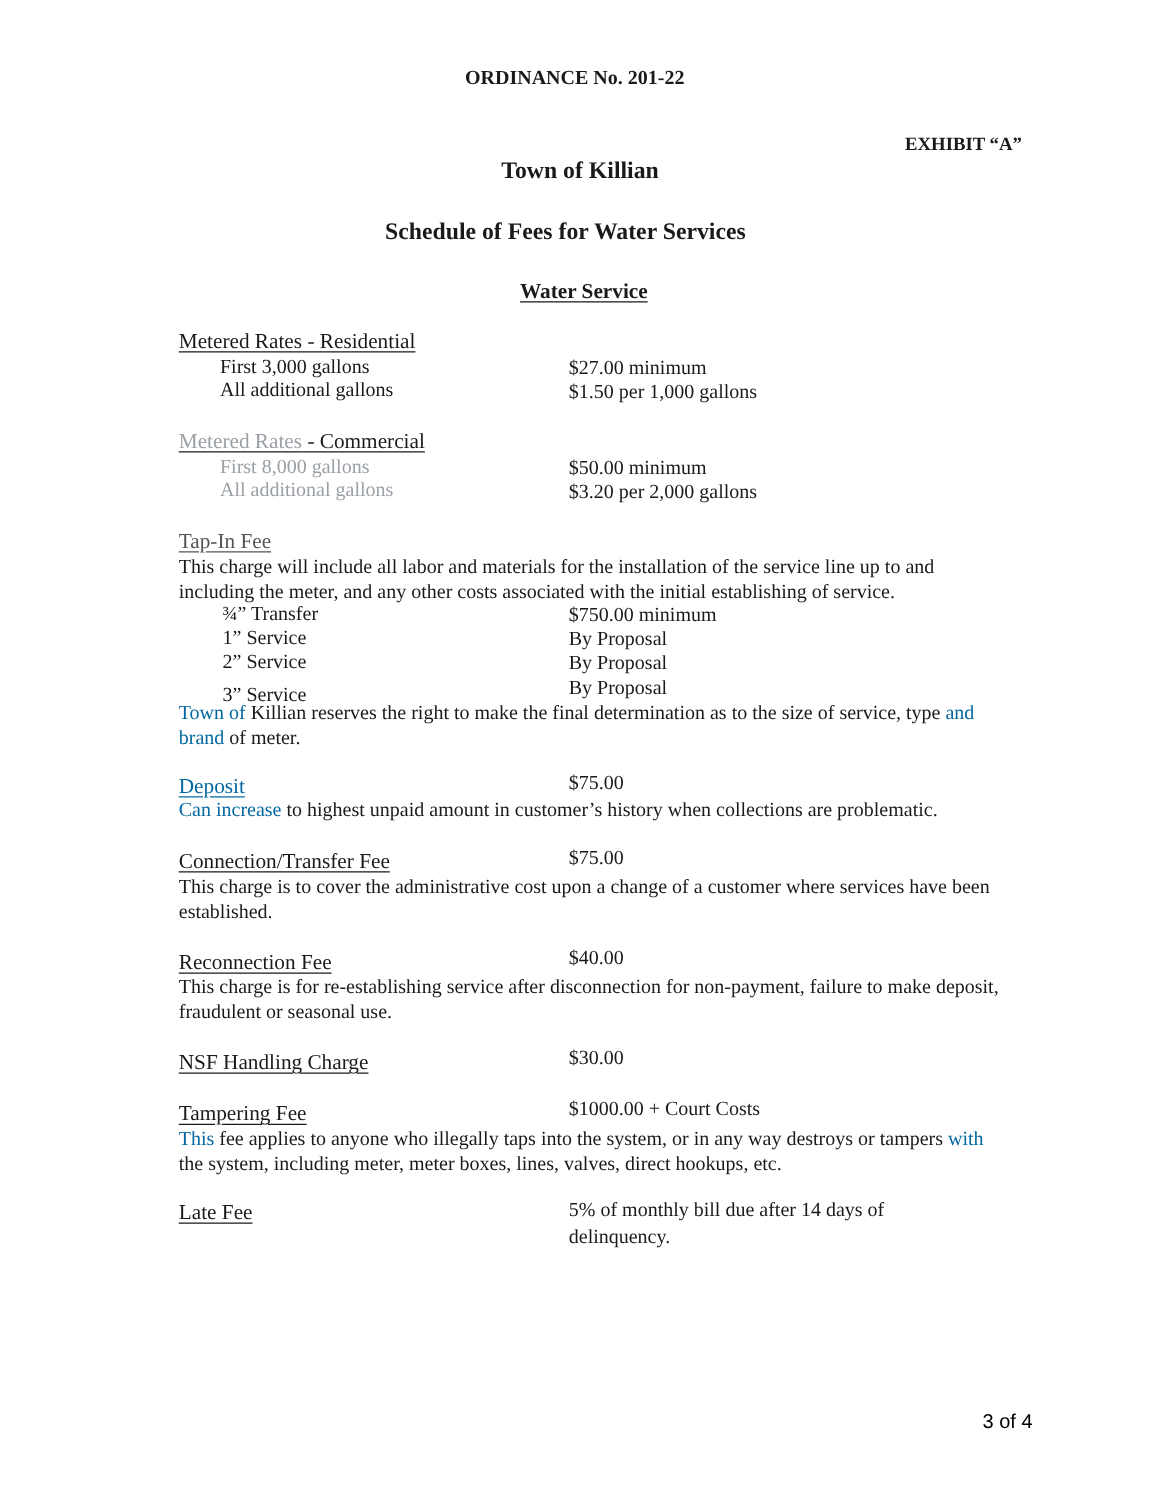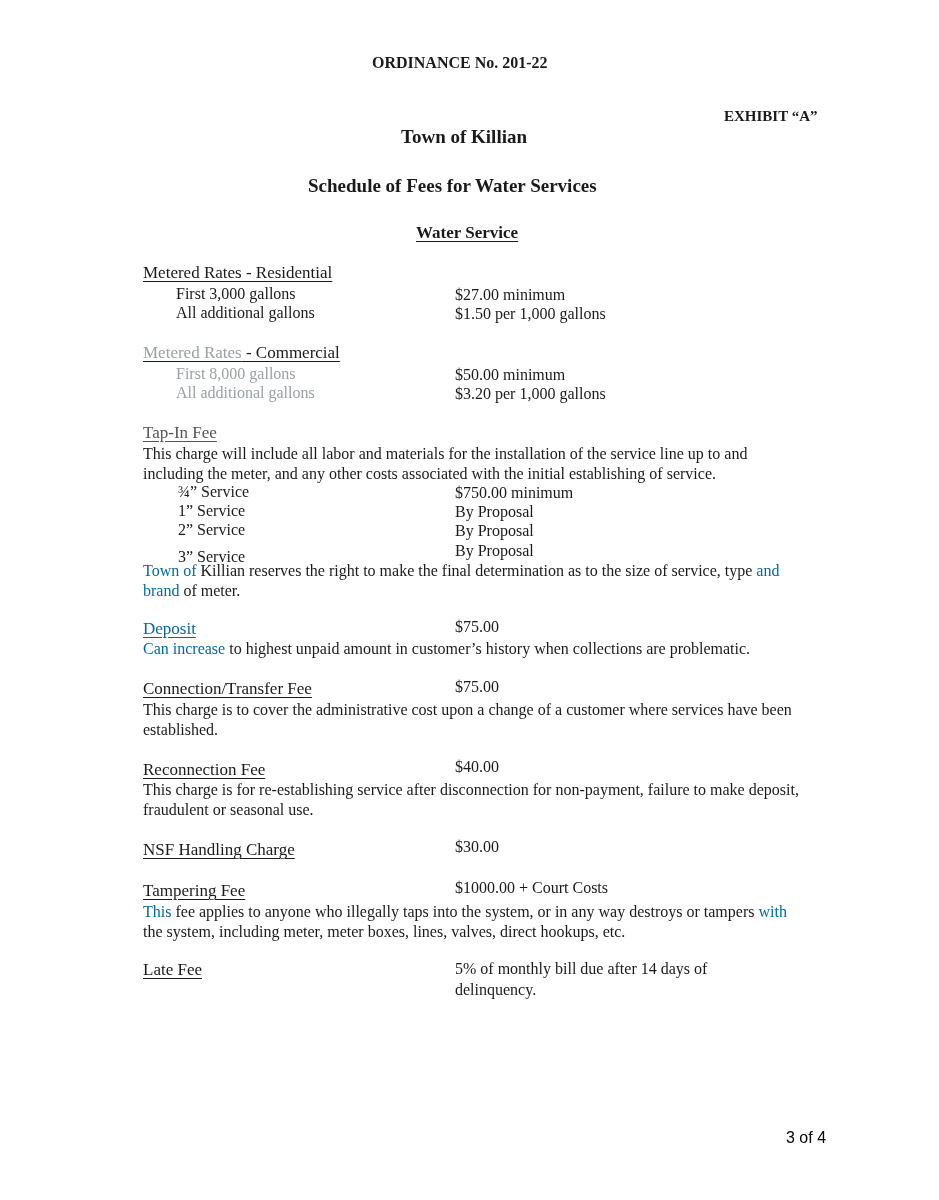--- a/index.html
+++ b/index.html
@@ -26,25 +26,25 @@
 <div class="abs u t16" style="left:143px; top:263px; font-size:17px;">Metered Rates - Residential</div>
 <div class="abs t16" style="left:176px; top:285px;">First 3,000 gallons</div>
 <div class="abs t16" style="left:455px; top:286px;">$27.00 minimum</div>
 <div class="abs t16" style="left:176px; top:304px;">All additional gallons</div>
 <div class="abs t16" style="left:455px; top:305px;">$1.50 per 1,000 gallons</div>
 
 <div class="abs u" style="left:143px; top:343px; font-size:17px;"><span class="faded">Metered Rates</span><span> - Commercial</span></div>
 <div class="abs t16 faded" style="left:176px; top:365px;">First 8,000 gallons</div>
 <div class="abs t16" style="left:455px; top:366px;">$50.00 minimum</div>
 <div class="abs t16 faded" style="left:176px; top:384px;">All additional gallons</div>
-<div class="abs t16" style="left:455px; top:385px;">$3.20 per 1,000 gallons</div>
+<div class="abs t16" style="left:455px; top:385px;">$3.20 per 2,000 gallons</div>
 
 <div class="abs u" style="left:143px; top:423px; font-size:17px; color:#555;font-family:Liberation Serif, serif;">Tap-In Fee</div>
 <div class="para" style="top:444px;">This charge will include all labor and materials for the installation of the service line up to and including the meter, and any other costs associated with the initial establishing of service.</div>
-<div class="abs t16" style="left:178px; top:483px;">¾” Service</div>
+<div class="abs t16" style="left:178px; top:483px;">¾” Transfer</div>
 <div class="abs t16" style="left:455px; top:484px;">$750.00 minimum</div>
 <div class="abs t16" style="left:178px; top:502px;">1” Service</div>
 <div class="abs t16" style="left:455px; top:503px;">By Proposal</div>
 <div class="abs t16" style="left:178px; top:521px;">2” Service</div>
 <div class="abs t16" style="left:455px; top:522px;">By Proposal</div>
 <div class="abs t16" style="left:178px; top:548px;text-align:right;">3” Service</div>
 <div class="abs t16" style="left:455px; top:542px;">By Proposal</div>
 <div class="para" style="top:561px;"><span class="blue">Town of</span><span> Killian reserves the right to make the final determination as to the size of service, type </span><span class="blue">and brand</span><span> of meter.</span></div>
 
 <div class="abs u blue" style="left:143px; top:619px; font-size:17px;">Deposit</div>

